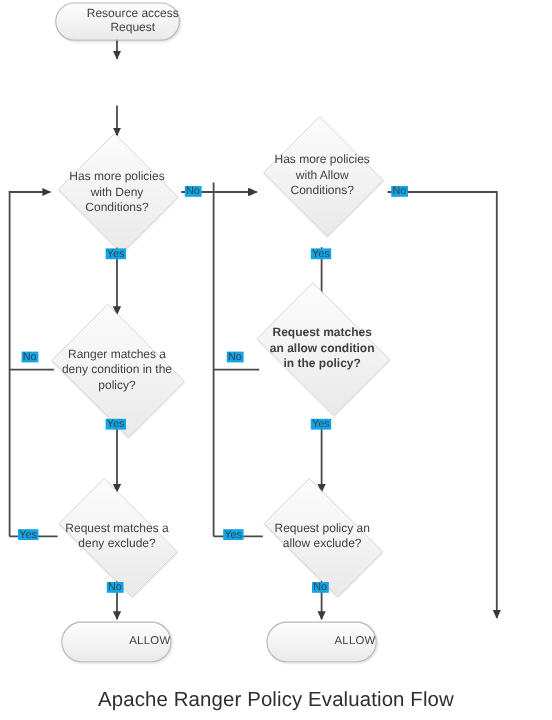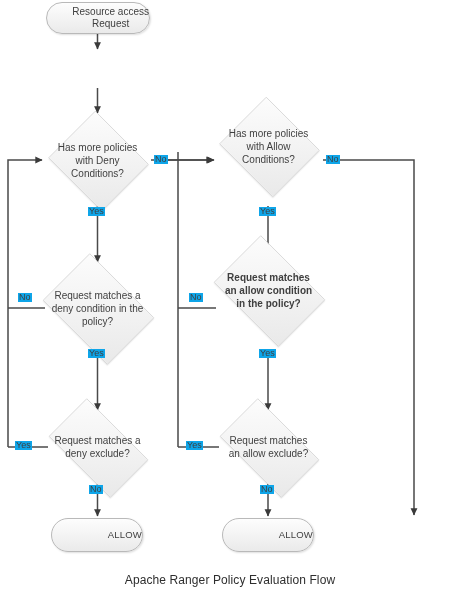--- a/index.html
+++ b/index.html
@@ -100,21 +100,21 @@
     white-space: nowrap;
     line-height: 1;
   }
   
   #caption {
     position: absolute;
     left: 0;
     top: 573px;
     width: 460px;
     text-align: center;
-    font-size: 12px;
+    font-size: 17px;
     color: #2e2e2e;
     letter-spacing: 0.1px;
   }
 </style>
 </head>
 <body>
 
 <div id="canvas">
 
   <svg id="edge-layer" viewBox="0 0 460 600" width="460" height="600">
@@ -175,36 +175,36 @@
     <div class="dlabel">Has more policies with Deny Conditions?</div>
   </div>
 
   <div class="diamond" style="left:216px; top:100px; width:105px; height:92px;">
     <div class="shape"></div>
     <div class="dlabel">Has more policies with Allow Conditions?</div>
   </div>
 
   <div class="diamond wide" style="left:34px; top:262px; width:127px; height:92px;">
     <div class="shape"></div>
-    <div class="dlabel">Request matches a deny condition in the policy?</div>
+    <div class="dlabel">Ranger matches a deny condition in the policy?</div>
   </div>
 
   <div class="diamond wide" style="left:205px; top:244px; width:127px; height:92px;font-weight:bold;">
     <div class="shape"></div>
     <div class="dlabel">Request matches an allow condition in the policy?</div>
   </div>
 
   <div class="diamond wide" style="left:37px; top:410px; width:121px; height:74px;">
     <div class="shape"></div>
     <div class="dlabel">Request matches a deny exclude?</div>
   </div>
 
   <div class="diamond wide" style="left:208px; top:410px; width:121px; height:74px;">
     <div class="shape"></div>
-    <div class="dlabel">Request matches an allow exclude?</div>
+    <div class="dlabel">Request policy an allow exclude?</div>
   </div>
 
   <div class="node pill" style="left:51px; top:518px; width:92px; height:34px;">
     <span>ALLOW</span>
   </div>
 
   <div class="node pill" style="left:222px; top:518px; width:92px; height:34px;">
     <span>ALLOW</span>
   </div>
 

